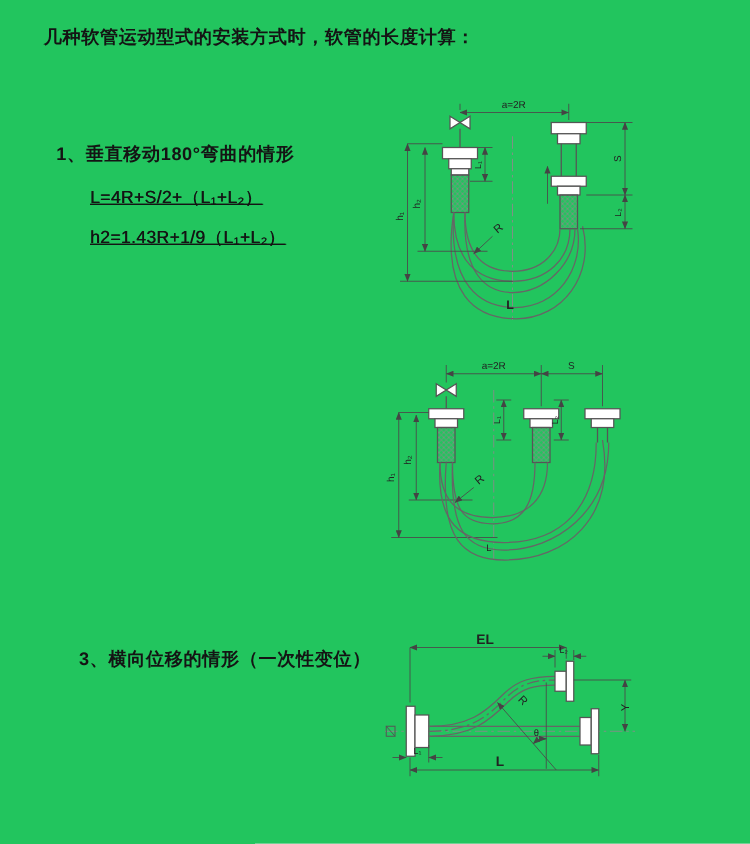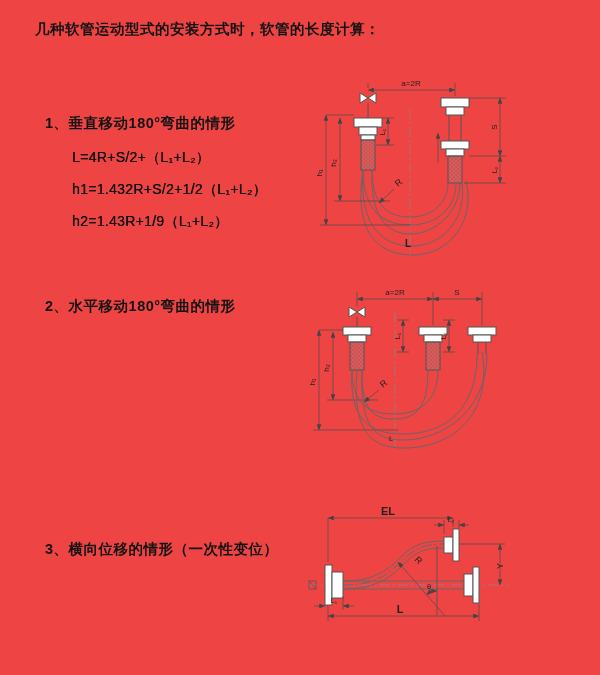--- a/index.html
+++ b/index.html
@@ -1,30 +1,30 @@
 <!DOCTYPE html>
 <html><head>
 <meta charset="utf-8">
 <style>
   html,body{margin:0;padding:0;background:#e8e8e8;}
   .page{
-    position:relative;width:600px;height:675px;background:#ef4444;
+    position:relative;width:600px;height:675px;background:#22c55e;
     font-family:"Liberation Sans","DejaVu Sans",sans-serif;color:#141414;
     overflow:hidden;margin:0 auto;
   }
   .title{
     position:absolute;left:35px;top:20px;font-size:14.5px;font-weight:700;
     letter-spacing:0.5px;white-space:nowrap;
   }
   .sec-text{position:absolute;left:45px;width:270px;}
-  .sec1{top:114px;} .sec2{top:297px;} .sec3{top:540px;}
+  .sec1{top:114px;} .sec2{top:297px;} .sec3{top:518px;text-align:center;}
   .heading{font-size:14.5px;font-weight:700;letter-spacing:0.5px;margin-bottom:8px;white-space:nowrap;}
   .formula{
     margin-left:27px;font-size:14px;line-height:32px;letter-spacing:0.3px;
-    white-space:nowrap;text-shadow:0.35px 0 0 currentColor;
+    white-space:nowrap;text-shadow:0.35px 0 0 currentColor;text-decoration:underline;
   }
   .diag{position:absolute;}
   #d1{left:310px;top:63px;width:290px;height:200px;}
   #d2{left:303px;top:282px;width:300px;height:175px;}
   #d3{left:300px;top:500px;width:300px;height:155px;}
   .diag .ln{fill:#ffffff;stroke:#555;stroke-width:1;}
   .diag .hose path{fill:none;stroke:#666;stroke-width:1;}
   .diag .dim line{stroke:#4a4a4a;stroke-width:0.7;}
   .diag .dim text, .diag text{fill:#222;font-family:inherit;}
   .diag .cl{stroke:#8a8a8a;stroke-width:0.7;stroke-dasharray:10 3 2 3;fill:none;}
@@ -32,26 +32,24 @@
 </head>
 <body>
 
 <div class="page">
 
   <div class="title">几种软管运动型式的安装方式时，软管的长度计算：</div>
 
   <div class="sec-text sec1">
     <div class="heading">1、垂直移动180°弯曲的情形</div>
     <div class="formula">L=4R+S/2+（L₁+L₂）</div>
-    <div class="formula">h1=1.432R+S/2+1/2（L₁+L₂）</div>
     <div class="formula">h2=1.43R+1/9（L₁+L₂）</div>
   </div>
 
   <div class="sec-text sec2">
-    <div class="heading">2、水平移动180°弯曲的情形</div>
   </div>
 
   <div class="sec-text sec3">
     <div class="heading">3、横向位移的情形（一次性变位）</div>
   </div>
 
   <svg id="d1" class="diag" viewBox="0 0 290 200">
     <defs>
       <marker id="ar1" viewBox="0 0 10 8" refX="9.5" refY="4" markerWidth="9" markerHeight="7" orient="auto-start-reverse">
           <path d="M0,0L10,4L0,8z" fill="#444"></path>

